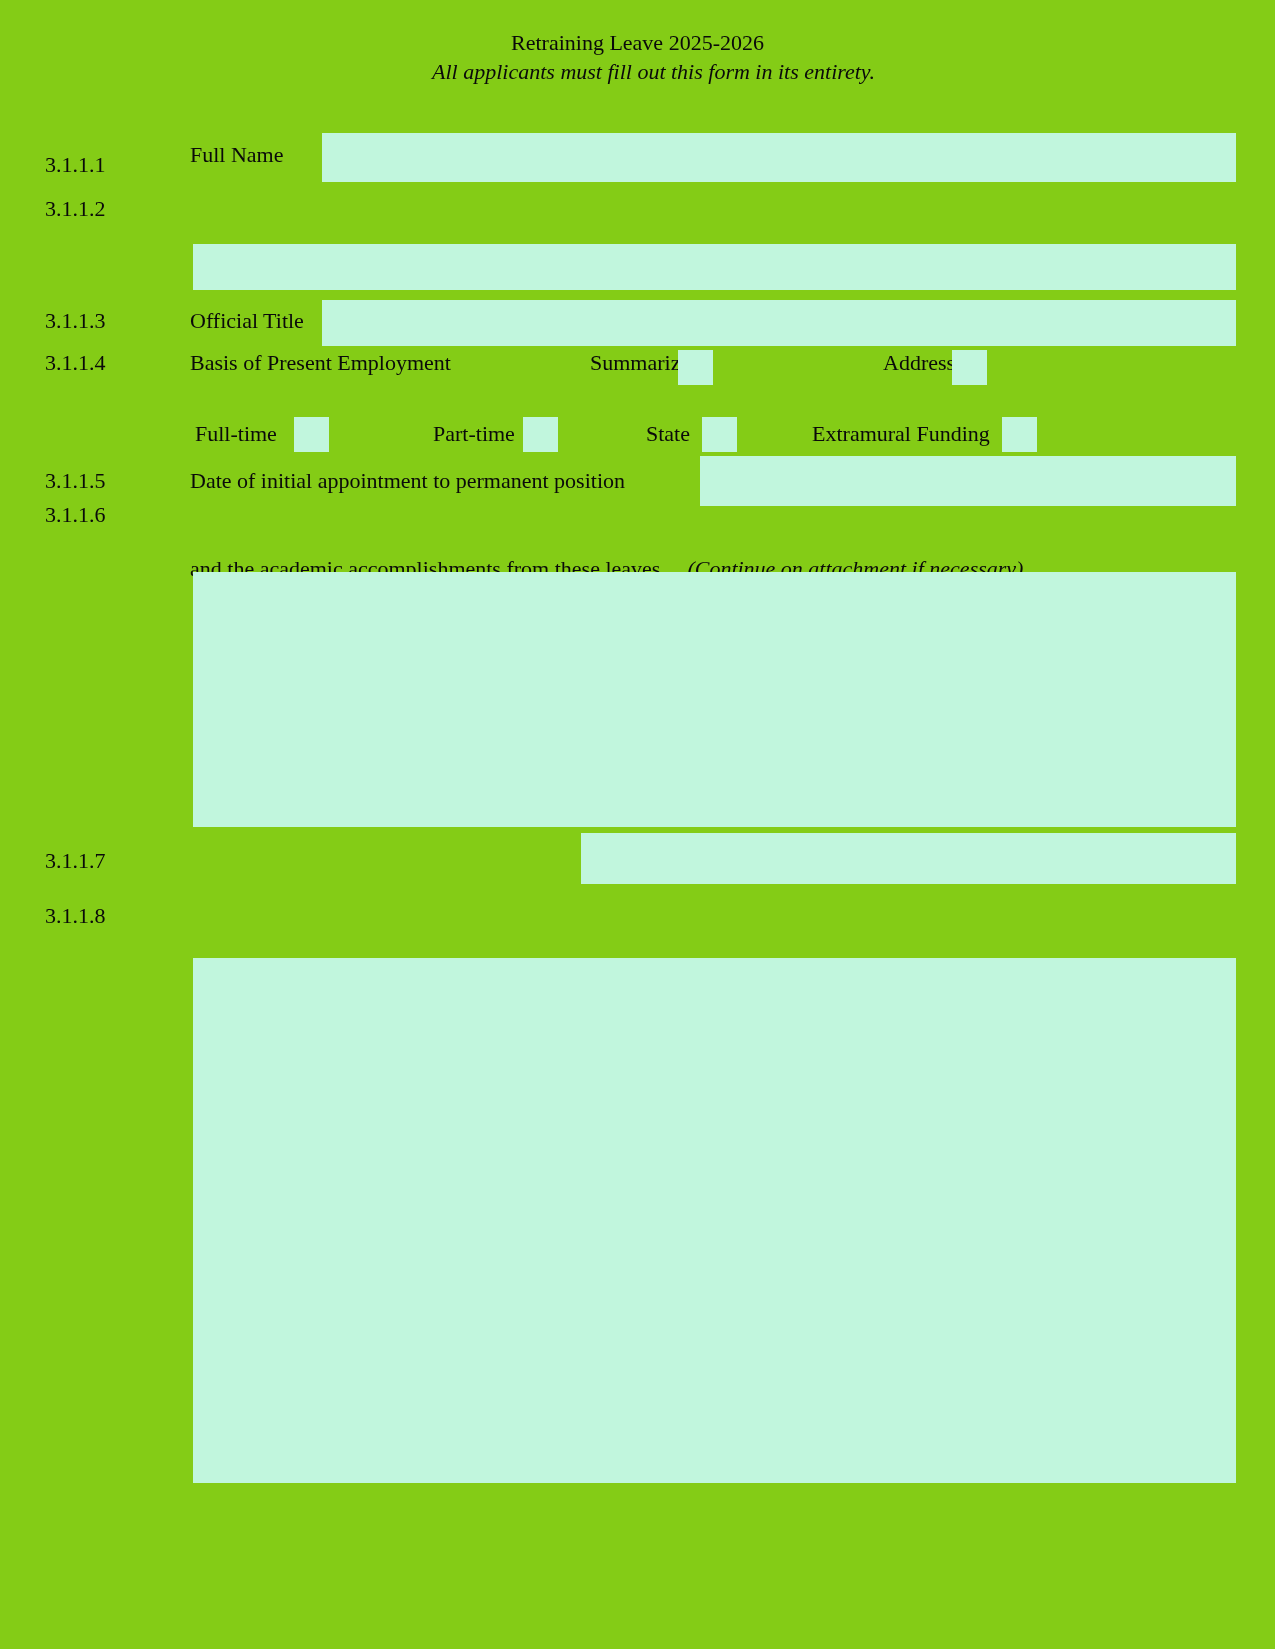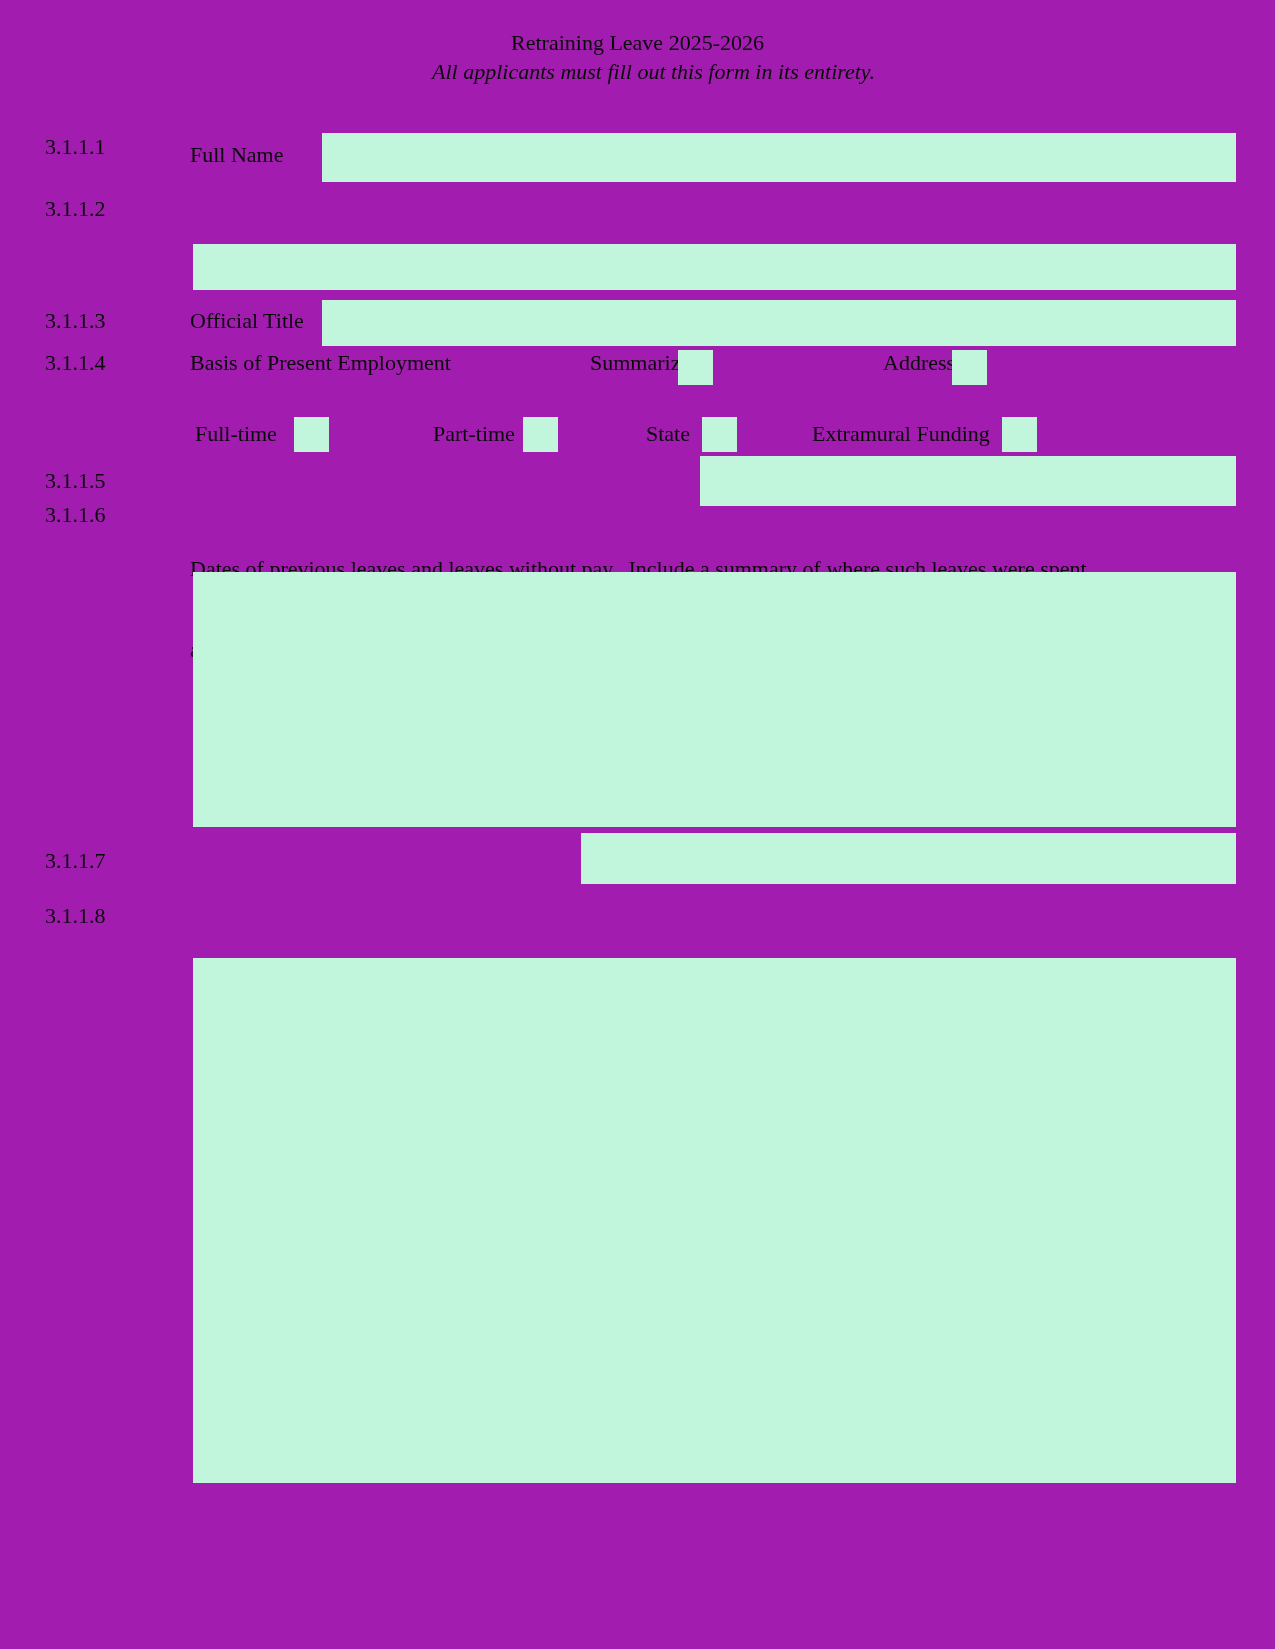--- a/index.html
+++ b/index.html
@@ -1,19 +1,19 @@
 <!DOCTYPE html>
 <html><head>
 <meta charset="utf-8">
 <style>
   html,body{margin:0;padding:0;background:#fff;}
   .page{
     position:relative;
     width:1275px;height:1649px;
-    background:#a21caf;
+    background:#84cc16;
     font-family:"Liberation Serif","DejaVu Serif",serif;
     font-size:22px;color:#0a0a0a;
     overflow:hidden;
   }
   .txt{position:absolute;white-space:pre;line-height:26px;}
   .num{position:absolute;left:45px;white-space:pre;line-height:26px;}
   .field{position:absolute;background:#c1f6dd;}
   .cb{position:absolute;width:35px;height:35px;background:#c1f6dd;}
   .center{position:absolute;left:0;width:1275px;text-align:center;}
   .it{font-style:italic;padding-left:16px;}
@@ -24,21 +24,21 @@
 </style>
 </head>
 <body>
 
 <div class="page">
 
   <div class="center" style="top:30px">Retraining Leave 2025-2026</div>
   <div class="center it" style="top:59px">All applicants must fill out this form in its entirety.</div>
 
   <div class="field" style="left: 322px; top: 133px; width: 914px; height: 49px; background: rgb(193, 246, 221);"></div>
-  <div class="num" style="top:134px">3.1.1.1</div>
+  <div class="num" style="top:152px">3.1.1.1</div>
   <div class="txt" style="left:190px;top:142px">Full Name</div>
 
   <div class="num" style="top:196px">3.1.1.2</div>
   <div class="field" style="left: 193px; top: 244px; width: 1043px; height: 46px; background: rgb(193, 246, 221);"></div>
 
   <div class="field" style="left: 322px; top: 300px; width: 914px; height: 46px; background: rgb(193, 246, 221);"></div>
   <div class="num" style="top:308px">3.1.1.3</div>
   <div class="txt" style="left:190px;top:308px">Official Title</div>
 
   <div class="num" style="top:350px">3.1.1.4</div>
@@ -52,24 +52,24 @@
   <div class="cb" style="left: 294px; top: 417px; background: rgb(193, 246, 221);"></div>
   <div class="txt" style="left:433px;top:421px">Part-time</div>
   <div class="cb" style="left: 523px; top: 417px; background: rgb(193, 246, 221);"></div>
   <div class="txt" style="left:646px;top:421px">State</div>
   <div class="cb" style="left: 702px; top: 417px; background: rgb(193, 246, 221);"></div>
   <div class="txt" style="left:812px;top:421px">Extramural Funding</div>
   <div class="cb" style="left: 1002px; top: 417px; background: rgb(193, 246, 221);"></div>
 
   <div class="field" style="left: 700px; top: 456px; width: 536px; height: 50px; background: rgb(193, 246, 221);"></div>
   <div class="num" style="top:468px">3.1.1.5</div>
+  <div class="txt" style="left:190px;top:468px">Date of initial appointment to permanent position</div>
 
   <div class="num" style="top:502px">3.1.1.6</div>
   <div class="mline" style="left:190px;top:502px">
-    <div class="ln">Dates of previous leaves and leaves without pay.  Include a summary of where such leaves were spent</div>
     <div class="ln"><span>and the academic accomplishments from these leaves. </span><span class="it">(Continue on attachment if necessary)</span></div>
   </div>
   <div class="field" style="left: 193px; top: 572px; width: 1043px; height: 255px; background: rgb(193, 246, 221);"></div>
 
   <div class="field" style="left: 581px; top: 833px; width: 655px; height: 51px; background: rgb(193, 246, 221);"></div>
   <div class="num" style="top:848px">3.1.1.7</div>
 
   <div class="num" style="top:903px">3.1.1.8</div>
   <div class="mline mline8" style="left:195px;top:903px">
     <div class="ln"><span>Abstract of project </span><span class="ul">not to exceed 50 words.</span><span> Summarize the proposed activities in clear, concise language</span></div>

